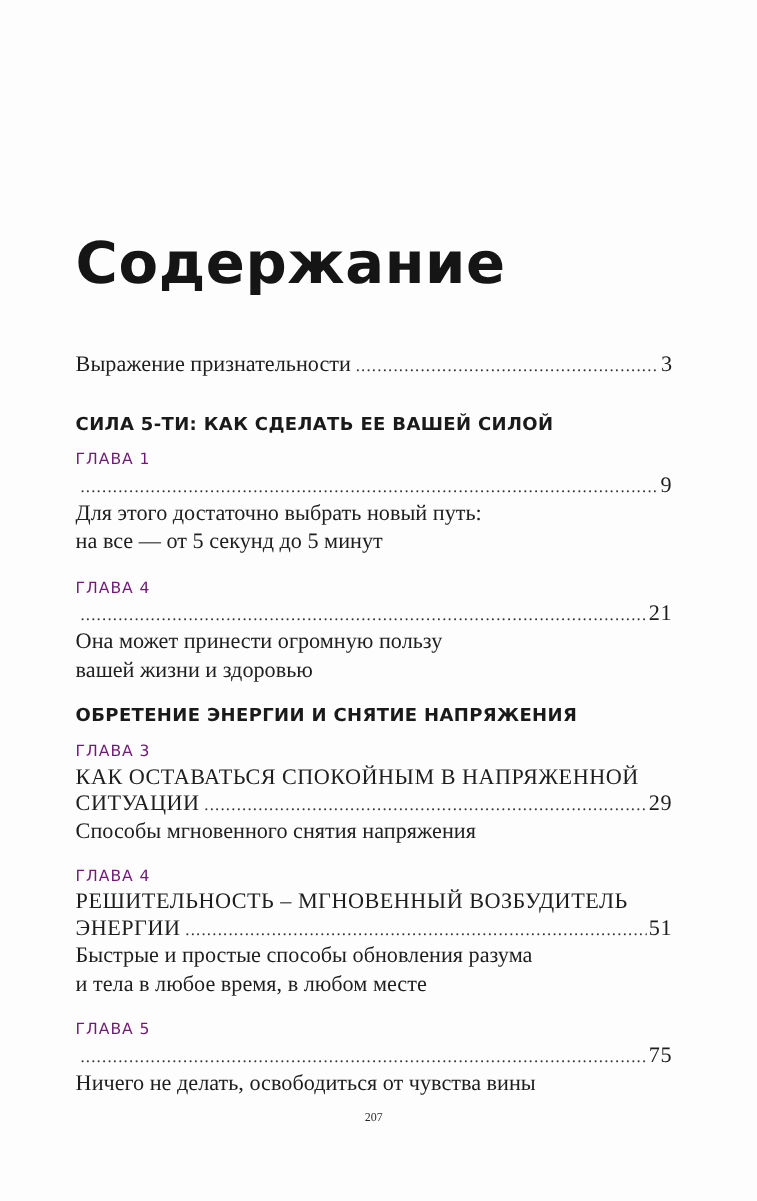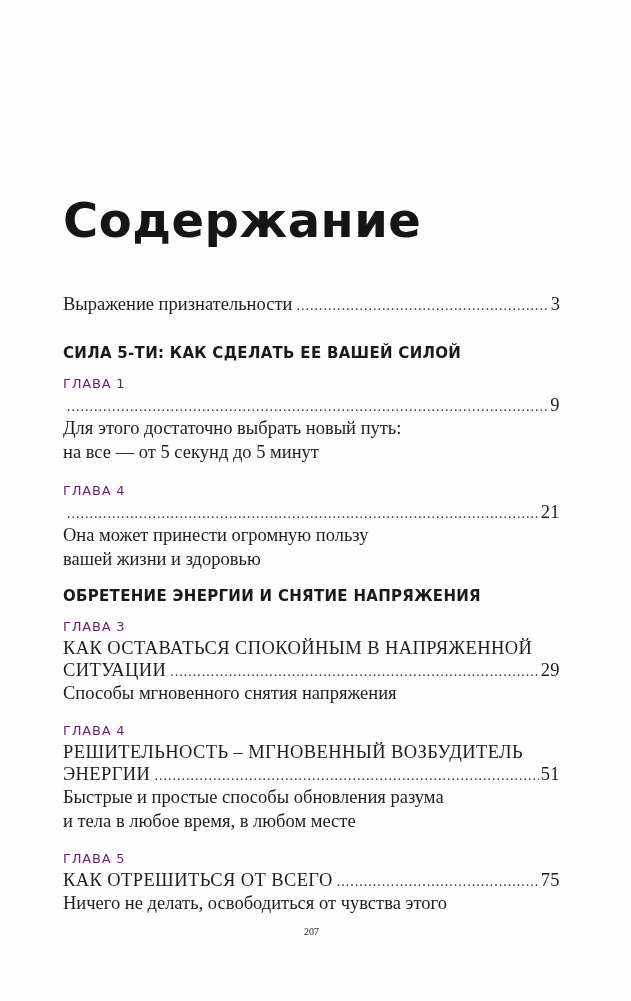--- a/index.html
+++ b/index.html
@@ -152,21 +152,20 @@
   <div class="toc-line" style="top:763px; letter-spacing:0.4px;">
     <span class="text">ЭНЕРГИИ</span>
     <span class="dots"></span>
     <span class="page-num">51</span>
   </div>
   <div class="subtitle" style="top:785px;">Быстрые и простые способы обновления разума</div>
   <div class="subtitle" style="top:809px;">и тела в любое время, в любом месте</div>
 
   <div class="chapter-label" style="top:850px;">ГЛАВА 5</div>
   <div class="toc-line" style="top:869px; letter-spacing:0.4px;">
-    <span class="text">КАК ОТРЕШИТЬСЯ ОТ ВСЕГО</span>
     <span class="dots"></span>
     <span class="page-num">75</span>
   </div>
-  <div class="subtitle" style="top:891px;">Ничего не делать, освободиться от чувства этого</div>
+  <div class="subtitle" style="top:891px;">Ничего не делать, освободиться от чувства вины</div>
 
   <div class="folio">207</div>
 
 </div>
 
 </body></html>

